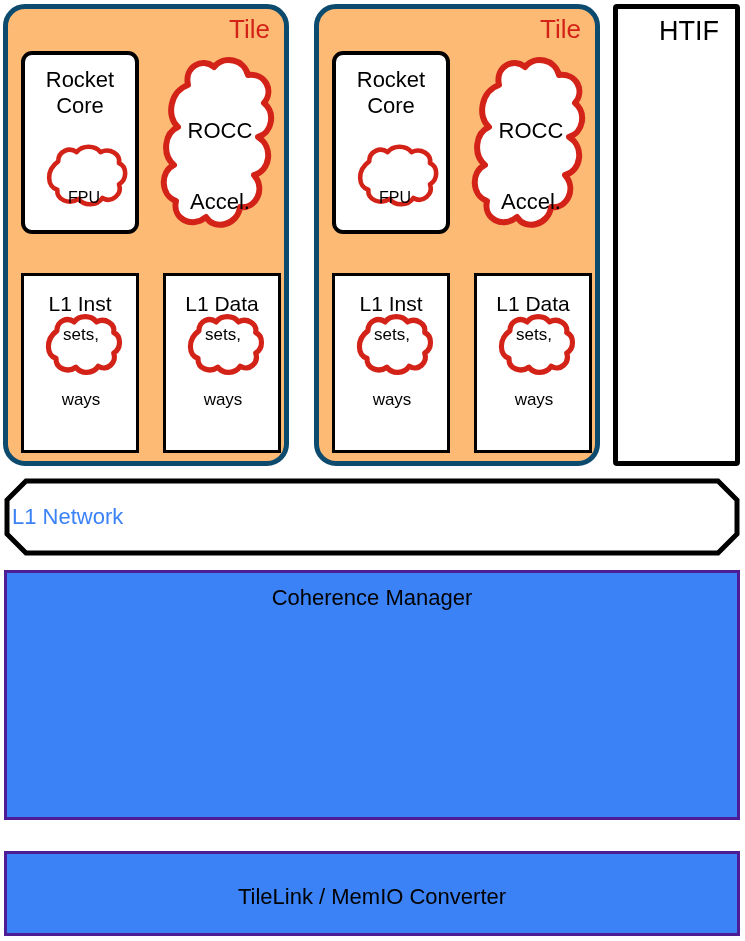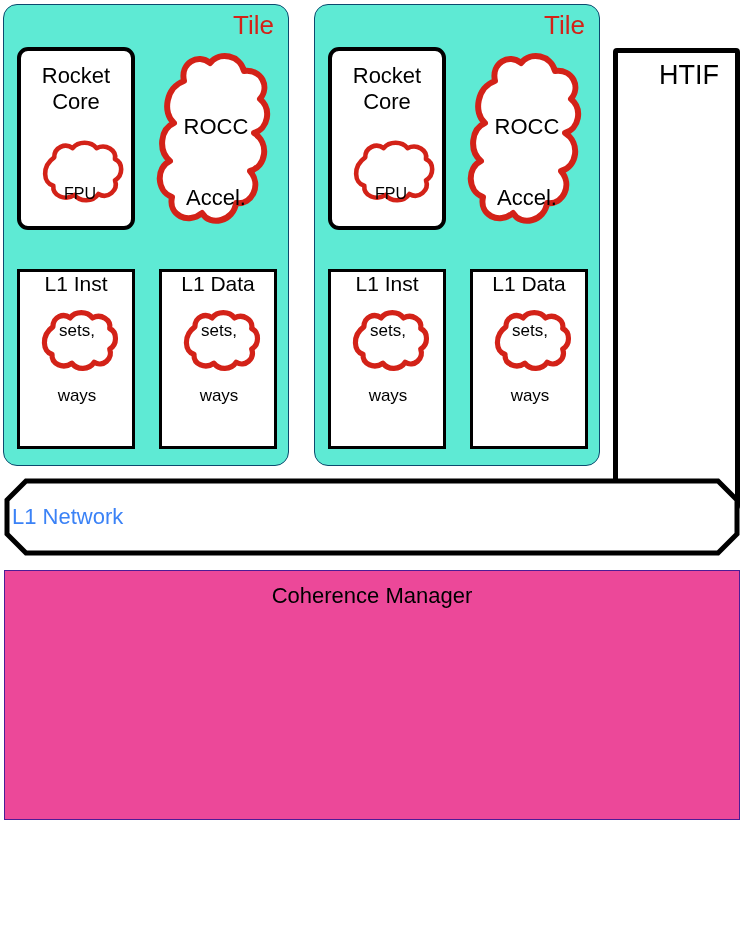--- a/index.html
+++ b/index.html
@@ -15,23 +15,23 @@
     width: 745px;
     height: 941px;
     background: #ffffff;
     overflow: hidden;
   }
 
   
   .tile {
     position: absolute;
     box-sizing: border-box;
-    border: 1px solid #0c4a6e;
-    border-radius: 14px;
-    background: #5eead4;
+    border: 5px solid #0c4a6e;
+    border-radius: 22px;
+    background: #fdba74;
   }
   .tile-label {
     position: absolute;
     top: 6px;
     right: 14px;
     color: #d32218;
     font-size: 26px;
     line-height: 28px;
     white-space: nowrap;
   }
@@ -57,37 +57,36 @@
 
   
   .l1-box {
     position: absolute;
     box-sizing: border-box;
     border: 3px solid #000000;
     background: #ffffff;
   }
   .l1-title {
     position: absolute;
-    top: 0;
+    top: 16px;
     left: 0;
     width: 100%;
     text-align: center;
     font-size: 21px;
     line-height: 24px;
     color: #000;
   }
 
   
   .htif-box {
     position: absolute;
     box-sizing: border-box;
     border: 5px solid #000000;
     border-radius: 4px;
     background: #ffffff;
-    margin-top: 44px;
   }
   .htif-title {
     position: absolute;
     top: 7px;
     right: 16px;
     font-size: 27px;
     line-height: 30px;
     color: #000;
   }
 
@@ -138,22 +137,22 @@
     width: 100%;
     text-align: left;
     font-size: 22px;
     line-height: 26px;
     color: #3b82f6;
   }
 
   .plain-box {
     position: absolute;
     box-sizing: border-box;
-    border: 1px solid #4c1d95;
-    background: #ec4899;
+    border: 3px solid #4c1d95;
+    background: #3b82f6;
   }
   .plain-label {
     position: absolute;
     left: 0;
     width: 100%;
     text-align: center;
     font-size: 22px;
     line-height: 26px;
     color: #000;
   }
@@ -300,14 +299,17 @@
     <svg viewBox="0 0 736 78" preserveAspectRatio="none">
       <path d="M22,3 L714,3 L733,22 L733,56 L714,75 L22,75 L3,56 L3,22 Z" fill="#ffffff" stroke="#000000" stroke-width="5" stroke-linejoin="miter" vector-effect="non-scaling-stroke"></path>
     </svg>
     <div class="net-label" style="top:26px;">L1 Network</div>
   </div>
 
   <div class="plain-box" style="left:4px; top:570px; width:736px; height:250px;">
     <div class="plain-label" style="top:12px;">Coherence Manager</div>
   </div>
 
+  <div class="plain-box" style="left:4px; top:851px; width:736px; height:85px;">
+    <div class="plain-label" style="top:30px;">TileLink / MemIO Converter</div>
+  </div>
 
 </div>
 
 </body></html>

